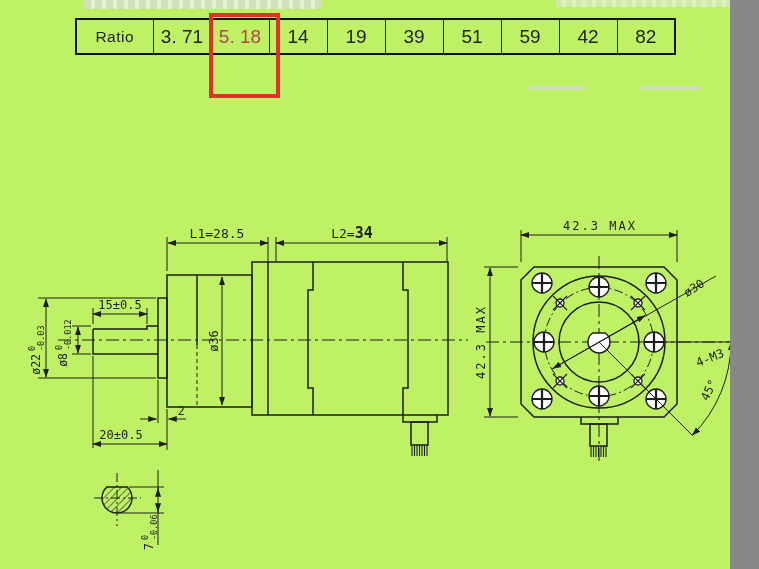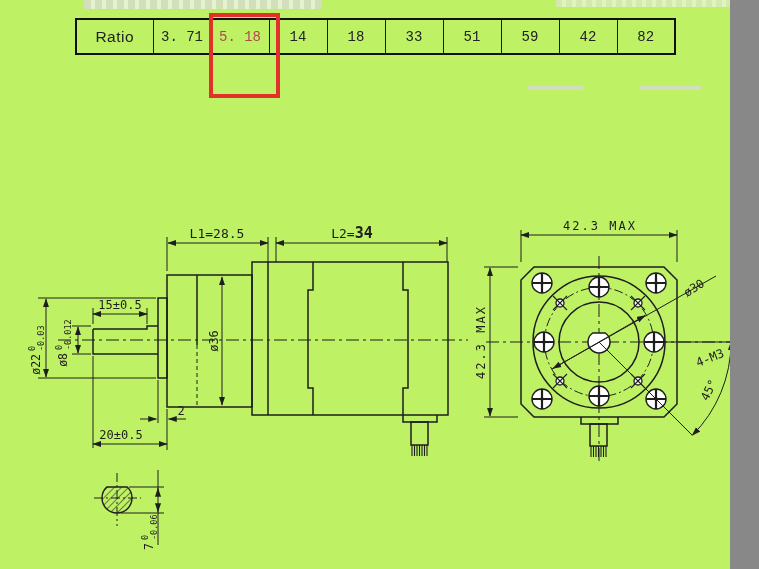--- a/index.html
+++ b/index.html
@@ -1,21 +1,21 @@
 <!DOCTYPE html>
 <html><head>
 <meta charset="utf-8">
 <style>
   html,body{margin:0;padding:0;background:#888;}
   .stage{position:relative;width:730px;height:569px;background:#bef264;overflow:hidden;
          font-family:"Liberation Sans",sans-serif;color:#1e1e1e;}
   
   .ratio-table{position:absolute;left:75px;top:18px;border-collapse:collapse;table-layout:fixed;}
   .ratio-table td{border:1.4px solid #1c1c1c;height:33px;text-align:center;vertical-align:middle;
-                  font-family:Liberation Mono, monospace;font-size:14px;color:#222;padding:0;}
+                  font-family:Liberation Sans, sans-serif;font-size:19px;color:#222;padding:0;}
   .ratio-table{border:2px solid #111;}
   .ratio-table td.rowhead{font-family:"Liberation Sans",sans-serif;font-size:15.5px;letter-spacing:.5px;}
   .ratio-table td.hl{color:#b2484a;}
   .col-head{width:77px;} .col-v{width:58px;}
   .hl-box{position:absolute;left:209px;top:13px;width:63px;height:77px;
           border:4px solid #e3302a;pointer-events:none;}
   
   svg{position:absolute;left:0;top:0;}
   svg text{font-family:"DejaVu Sans Mono","Liberation Mono",monospace;fill:#1e1e1e;}
   .t12{font-size:12px;} .t13{font-size:13px;} .t11{font-size:11.5px;} .t8{font-size:8.5px;}
@@ -52,22 +52,22 @@
         <col class="col-v">
         <col class="col-v">
         <col class="col-v">
       </colgroup>
     <tbody>
         <tr>
       <td class="rowhead">Ratio</td>
       <td>3. 71</td>
       <td class="hl">5. 18</td>
       <td>14</td>
-      <td>18</td>
-      <td>33</td>
+      <td>19</td>
+      <td>39</td>
       <td>51</td>
       <td>59</td>
       <td>42</td>
       <td>82</td>
     </tr>
   </tbody>
     </table>
   <div class="hl-box"></div>
 
   <svg width="759" height="569" viewBox="0 0 759 569">

